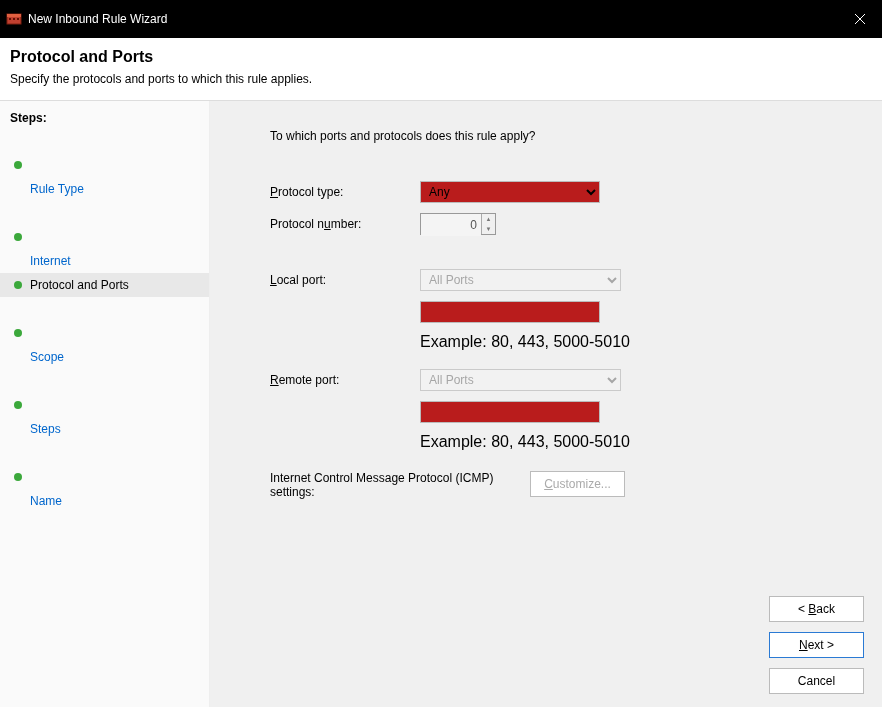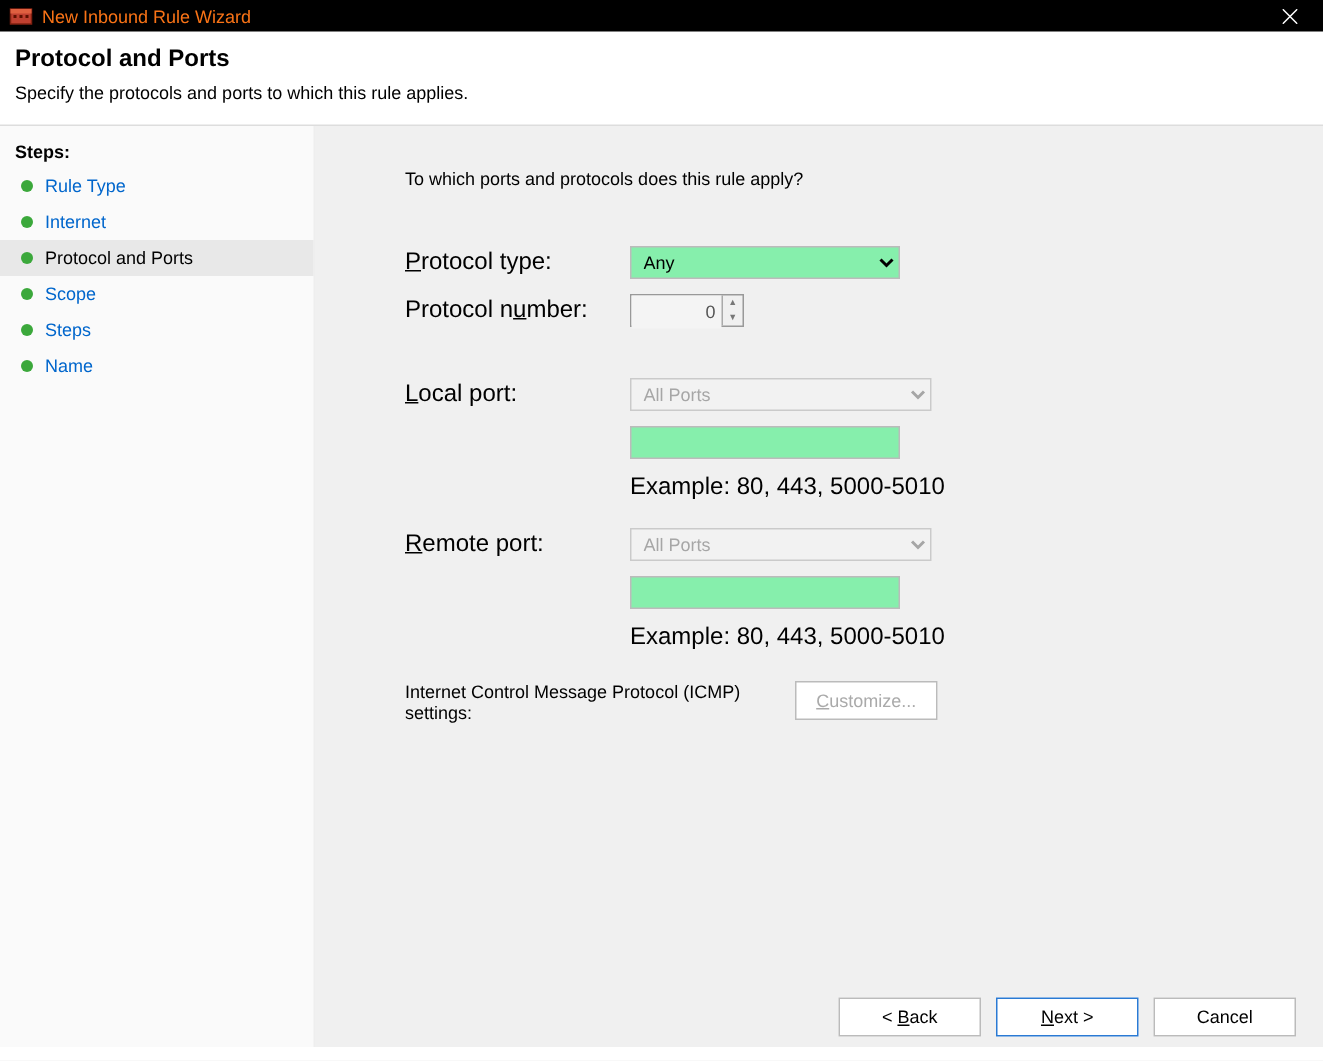--- a/index.html
+++ b/index.html
@@ -6,22 +6,22 @@
 body {
   font-family: "Segoe UI", Tahoma, sans-serif;
   font-size: 12px;
   background: #fff;
   width: 882px;
   height: 707px;
   overflow: hidden;
 }
 .titlebar {
   background: #000;
-  color: #f97316;
-  height: 21px;
+  color: #ffffff;
+  height: 38px;
   display: flex;
   align-items: center;
   padding: 0 0 0 6px;
 }
 .titlebar .app-icon {
   width: 16px; height: 16px;
   margin-right: 6px;
   display: inline-flex;
   align-items: center; justify-content: center;
 }
@@ -71,20 +71,21 @@
 .sidebar li .bullet {
   width: 8px; height: 8px;
   border-radius: 50%;
   background: #3ba83b;
   margin-right: 8px;
   flex-shrink: 0;
 }
 .sidebar li.done a, .sidebar li.future a {
   color: #0066cc;
   text-decoration: none;
+  margin-top: 48px;
 }
 .sidebar li.current {
   background: #e8e8e8;
 }
 .sidebar li.current span.step-text {
   color: #000;
 }
 .content {
   flex: 1;
   background: #f0f0f0;
@@ -95,28 +96,28 @@
   margin-bottom: 38px;
   font-size: 12px;
 }
 .form-row {
   display: flex;
   align-items: center;
   margin-bottom: 10px;
 }
 .form-row .lbl {
   width: 150px;
-  font-size: 16px;
+  font-size: 12px;
 }
 .form-row .ctrl { flex: 0 0 auto; }
 .accesskey { text-decoration: underline; }
 select, input[type=text] {
   font-family: inherit;
   font-size: 12px;
-  background: #86efac;
+  background: #b91c1c;
   border: 1px solid #bbb;
   height: 22px;
   padding: 0 4px;
 }
 select.protocol-type { width: 180px; }
 .spinner {
   display: inline-flex;
   border: 1px solid #999;
   background: #f0f0f0;
   height: 22px;
@@ -169,24 +170,25 @@
   height: 26px;
   min-width: 95px;
   font-family: inherit;
   font-size: 12px;
   cursor: pointer;
 }
 .btn.disabled { color: #aaa; cursor: default; }
 .btn.primary { border: 1px solid #2a7ad4; }
 .footer {
   position: absolute;
-  bottom: 7px;
+  bottom: 21px;
   right: 18px;
   display: flex;
   gap: 10px;
+  flex-direction: column;
 }
 .section-gap { height: 24px; }
 </style>
 </head>
 <body>
 
 <div class="titlebar">
   <span class="app-icon">
     <svg width="16" height="16" viewBox="0 0 16 16">
       <rect x="1" y="3" width="14" height="10" fill="#c04030" stroke="#802010"></rect>

